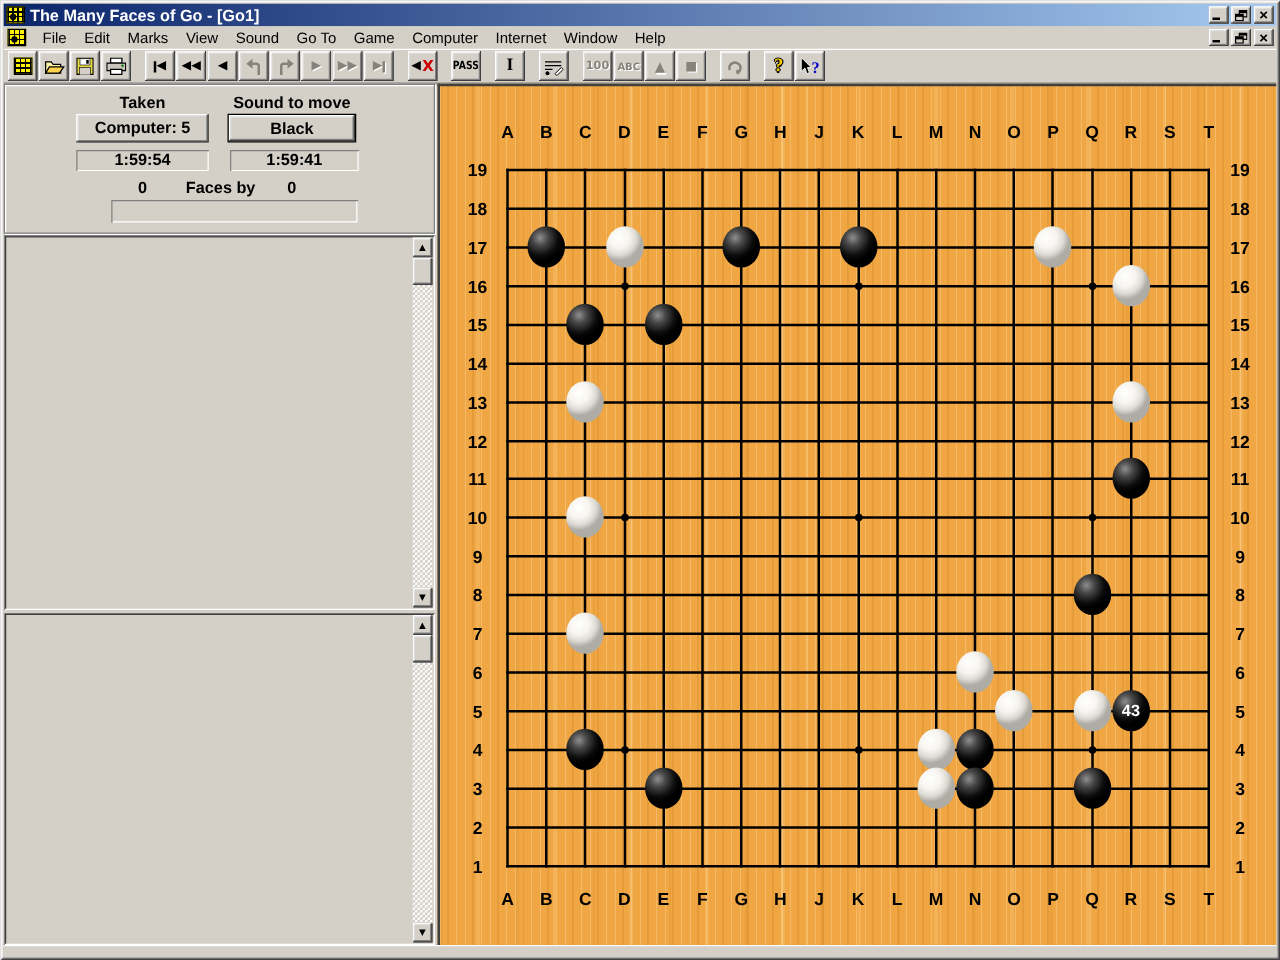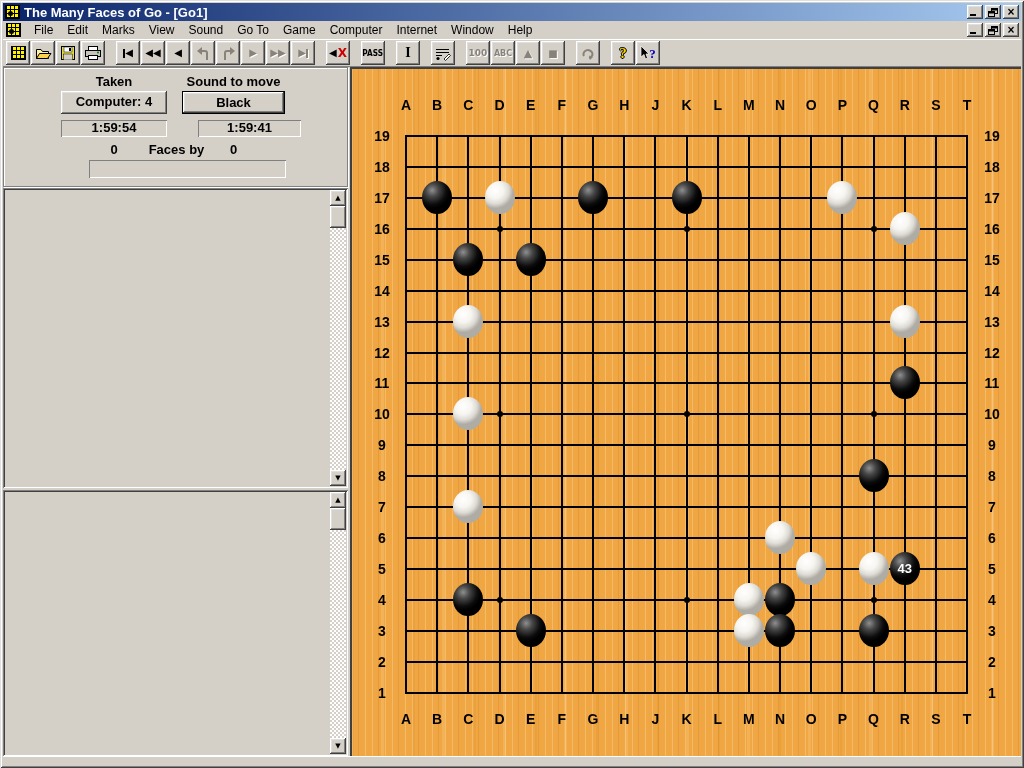--- a/index.html
+++ b/index.html
@@ -72,21 +72,21 @@
     box-shadow: inset -1px -1px 0 #404040, inset 1px 1px 0 #fff,
                 inset -2px -2px 0 #808080, inset 2px 2px 0 #dfdfdf; cursor:default; }
   .btn-black { left:57px; width:106px; }
   .btn-white { left:178px; width:103px; border:1px solid #000;
     box-shadow: inset -1px -1px 0 #404040, inset 1px 1px 0 #fff,
                 inset -2px -2px 0 #808080, inset 2px 2px 0 #dfdfdf; }
   .clock { position:absolute; top:52px; height:17px; font-weight:bold; font-size:13px;
     text-align:center; line-height:16px; background:#D4D0C8;
     box-shadow: inset 1px 1px 0 #808080, inset -1px -1px 0 #fff; }
   .clock-black { left:57px; width:106px; }
-  .clock-white { left:194px; width:103px; }
+  .clock-white { left:180px; width:103px; }
   .cap-row { position:absolute; top:74px; width:100%; height:15px; font-weight:bold; font-size:13px; }
   .cap-black { position:absolute; left:57px; width:106px; text-align:center; }
   .cap-label { position:absolute; left:120px; width:105px; text-align:center; }
   .cap-white { position:absolute; left:178px; width:103px; text-align:center; }
   .msg-field { position:absolute; left:85px; top:92px; width:197px; height:18px;
     background:#D4D0C8; border:none; font-size:12px; padding:0 3px;
     box-shadow: inset 1px 1px 0 #808080, inset -1px -1px 0 #fff; }
 
   .listbox { position:absolute; left:0; width:345px; background:#D4D0C8;
     box-shadow: inset 1px 1px 0 #808080, inset -1px -1px 0 #fff,
@@ -345,21 +345,21 @@
           </span>
           <span class="ctx-q">?</span>
         </span>
       </button>
     </div>
 
   <div class="left-col">
     <div class="info-panel">
       <div class="col-head head-black">Taken</div>
       <div class="col-head head-white">Sound to move</div>
-      <div class="player-btn btn-black">Computer: 4</div>
+      <div class="player-btn btn-black">Computer: 5</div>
       <div class="player-btn btn-white">Black</div>
       <div class="clock clock-black">1:59:54</div>
       <div class="clock clock-white">1:59:41</div>
       <div class="cap-row">
         <span class="cap-black">0</span>
         <span class="cap-label">Faces by</span>
         <span class="cap-white">0</span>
       </div>
       <input class="msg-field" readonly="" value="" style="">
     </div>

